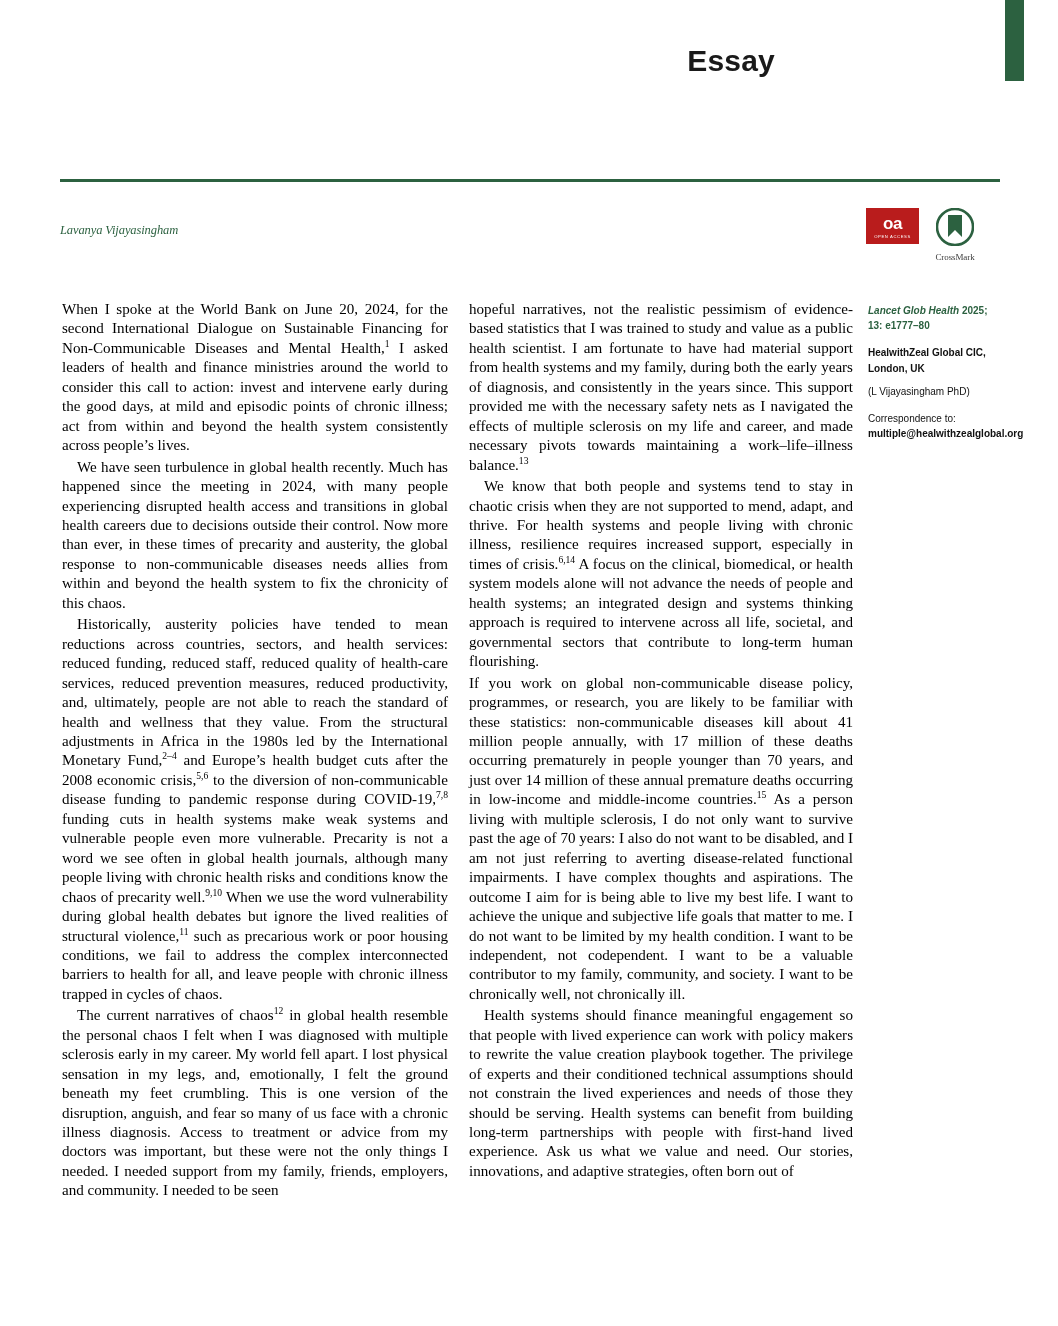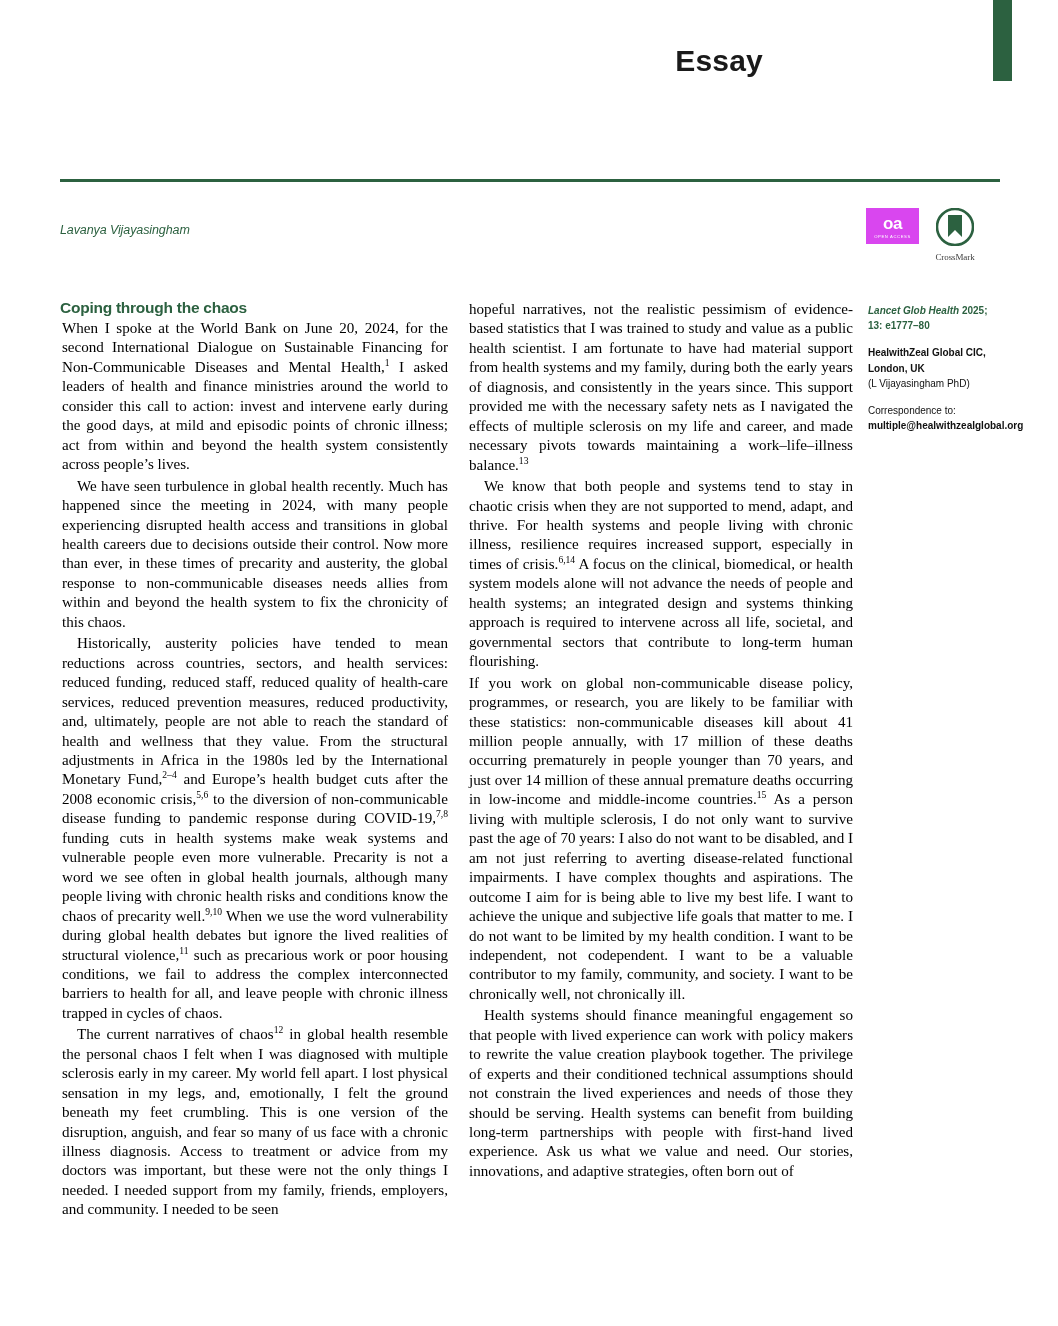--- a/index.html
+++ b/index.html
@@ -12,21 +12,21 @@
     height: 1326px;
     position: relative;
     font-family: "Liberation Serif", serif;
     color: #000000;
     overflow: hidden;
   }
 
   
   .top-bar {
     position: absolute;
-    top: 0; left: 0;
+    top: 0; left: 12px;
     width: 846px;
     height: 180px;
   }
   .essay-label {
     position: absolute;
     right: 83px;
     top: 44px;
     font-family: "Liberation Sans", sans-serif;
     font-weight: bold;
     font-size: 30px;
@@ -60,41 +60,41 @@
   .article-title {
     font-family: "Liberation Sans", sans-serif;
     font-weight: bold;
     font-size: 29px;
     line-height: 34px;
     color: #0d0d0d;
     margin: 0;
     letter-spacing: -0.3px;
   }
   .author {
-    font-family: Liberation Sans, sans-serif;
+    font-family: Liberation Serif, serif;
     font-style: italic;
     font-size: 12.5px;
     color: #2c6140;
     margin-top: 18px;
     letter-spacing: -0.1px;
   }
 
   
   .logos {
     position: absolute;
     left: 866px;
     top: 208px;
     display: flex;
     align-items: flex-start;
     gap: 10px;
   }
   .oa-logo {
     width: 53px;
     height: 36px;
-    background: #d946ef;
+    background: #b91c1c;
     display: flex;
     flex-direction: column;
     align-items: center;
     justify-content: center;
     padding-top: 1px;
     box-sizing: border-box;
   }
   .oa-logo .oa-text {
     font-family: "Liberation Sans", sans-serif;
     font-weight: bold;
@@ -174,21 +174,21 @@
     color: #111111;
   }
   .sidebar .cite {
     color: #2c6140;
     font-weight: bold;
     margin-bottom: 12px;
   }
   .sidebar .cite .ital { font-style: italic; }
   .sidebar .affil {
     font-weight: bold;
-    margin-bottom: 0;
+    margin-bottom: 8px;
   }
   .sidebar .affil-sub {
     font-weight: normal;
     margin-bottom: 12px;
   }
   .sidebar .corr { font-weight: normal; }
   .sidebar .email { font-weight: bold; }
 </style>
 </head>
 <body>
@@ -213,21 +213,20 @@
       <svg width="38" height="38" viewBox="0 0 38 38">
         <circle cx="19" cy="19" r="18" fill="none" stroke="#2c6140" stroke-width="2.6"></circle>
         <path d="M12 7 L26 7 L26 29 L19 22 L12 29 Z" fill="#2c6140"></path>
       </svg>
     </div>
     <div class="crossmark-label">CrossMark</div>
   </div>
 </div>
 
 <div class="col col-1">
-  <h2 class="section-head">Coping through the chaos</h2>
   <p class="after-head"><span>When I spoke at the World Bank on June 20, 2024, for the second International Dialogue on Sustainable Financing for Non-Communicable Diseases and Mental Health,</span><sup>1</sup><span> I asked leaders of health and finance ministries around the world to consider this call to action: invest and intervene early during the good days, at mild and episodic points of chronic illness; act from within and beyond the health system consistently across people’s lives.</span></p>
   <p>We have seen turbulence in global health recently. Much has happened since the meeting in 2024, with many people experiencing disrupted health access and transitions in global health careers due to decisions outside their control. Now more than ever, in these times of precarity and austerity, the global response to non-communicable diseases needs allies from within and beyond the health system to fix the chronicity of this chaos.</p>
   <p><span>Historically, austerity policies have tended to mean reductions across countries, sectors, and health services: reduced funding, reduced staff, reduced quality of health-care services, reduced prevention measures, reduced productivity, and, ultimately, people are not able to reach the standard of health and wellness that they value. From the structural adjustments in Africa in the 1980s led by the International Monetary Fund,</span><sup>2–4</sup><span> and Europe’s health budget cuts after the 2008 economic crisis,</span><sup>5,6</sup><span> to the diversion of non-communicable disease funding to pandemic response during COVID-19,</span><sup>7,8</sup><span> funding cuts in health systems make weak systems and vulnerable people even more vulnerable. Precarity is not a word we see often in global health journals, although many people living with chronic health risks and conditions know the chaos of precarity well.</span><sup>9,10</sup><span> When we use the word vulnerability during global health debates but ignore the lived realities of structural violence,</span><sup>11</sup><span> such as precarious work or poor housing conditions, we fail to address the complex interconnected barriers to health for all, and leave people with chronic illness trapped in cycles of chaos.</span></p>
   <p><span>The current narratives of chaos</span><sup>12</sup><span> in global health resemble the personal chaos I felt when I was diagnosed with multiple sclerosis early in my career. My world fell apart. I lost physical sensation in my legs, and, emotionally, I felt the ground beneath my feet crumbling. This is one version of the disruption, anguish, and fear so many of us face with a chronic illness diagnosis. Access to treatment or advice from my doctors was important, but these were not the only things I needed. I needed support from my family, friends, employers, and community. I needed to be seen</span></p>
 </div>
 
 <div class="col col-2">
   <p class="after-head"><span>hopeful narratives, not the realistic pessimism of evidence-based statistics that I was trained to study and value as a public health scientist. I am fortunate to have had material support from health systems and my family, during both the early years of diagnosis, and consistently in the years since. This support provided me with the necessary safety nets as I navigated the effects of multiple sclerosis on my life and career, and made necessary pivots towards maintaining a work–life–illness balance.</span><sup>13</sup></p>
   <p><span>We know that both people and systems tend to stay in chaotic crisis when they are not supported to mend, adapt, and thrive. For health systems and people living with chronic illness, resilience requires increased support, especially in times of crisis.</span><sup>6,14</sup><span> A focus on the clinical, biomedical, or health system models alone will not advance the needs of people and health systems; an integrated design and systems thinking approach is required to intervene across all life, societal, and governmental sectors that contribute to long-term human flourishing.</span></p>
   <p class="after-head"><span>If you work on global non-communicable disease policy, programmes, or research, you are likely to be familiar with these statistics: non-communicable diseases kill about 41 million people annually, with 17 million of these deaths occurring prematurely in people younger than 70 years, and just over 14 million of these annual premature deaths occurring in low-income and middle-income countries.</span><sup>15</sup><span> As a person living with multiple sclerosis, I do not only want to survive past the age of 70 years: I also do not want to be disabled, and I am not just referring to averting disease-related functional impairments. I have complex thoughts and aspirations. The outcome I aim for is being able to live my best life. I want to achieve the unique and subjective life goals that matter to me. I do not want to be limited by my health condition. I want to be independent, not codependent. I want to be a valuable contributor to my family, community, and society. I want to be chronically well, not chronically ill.</span></p>

